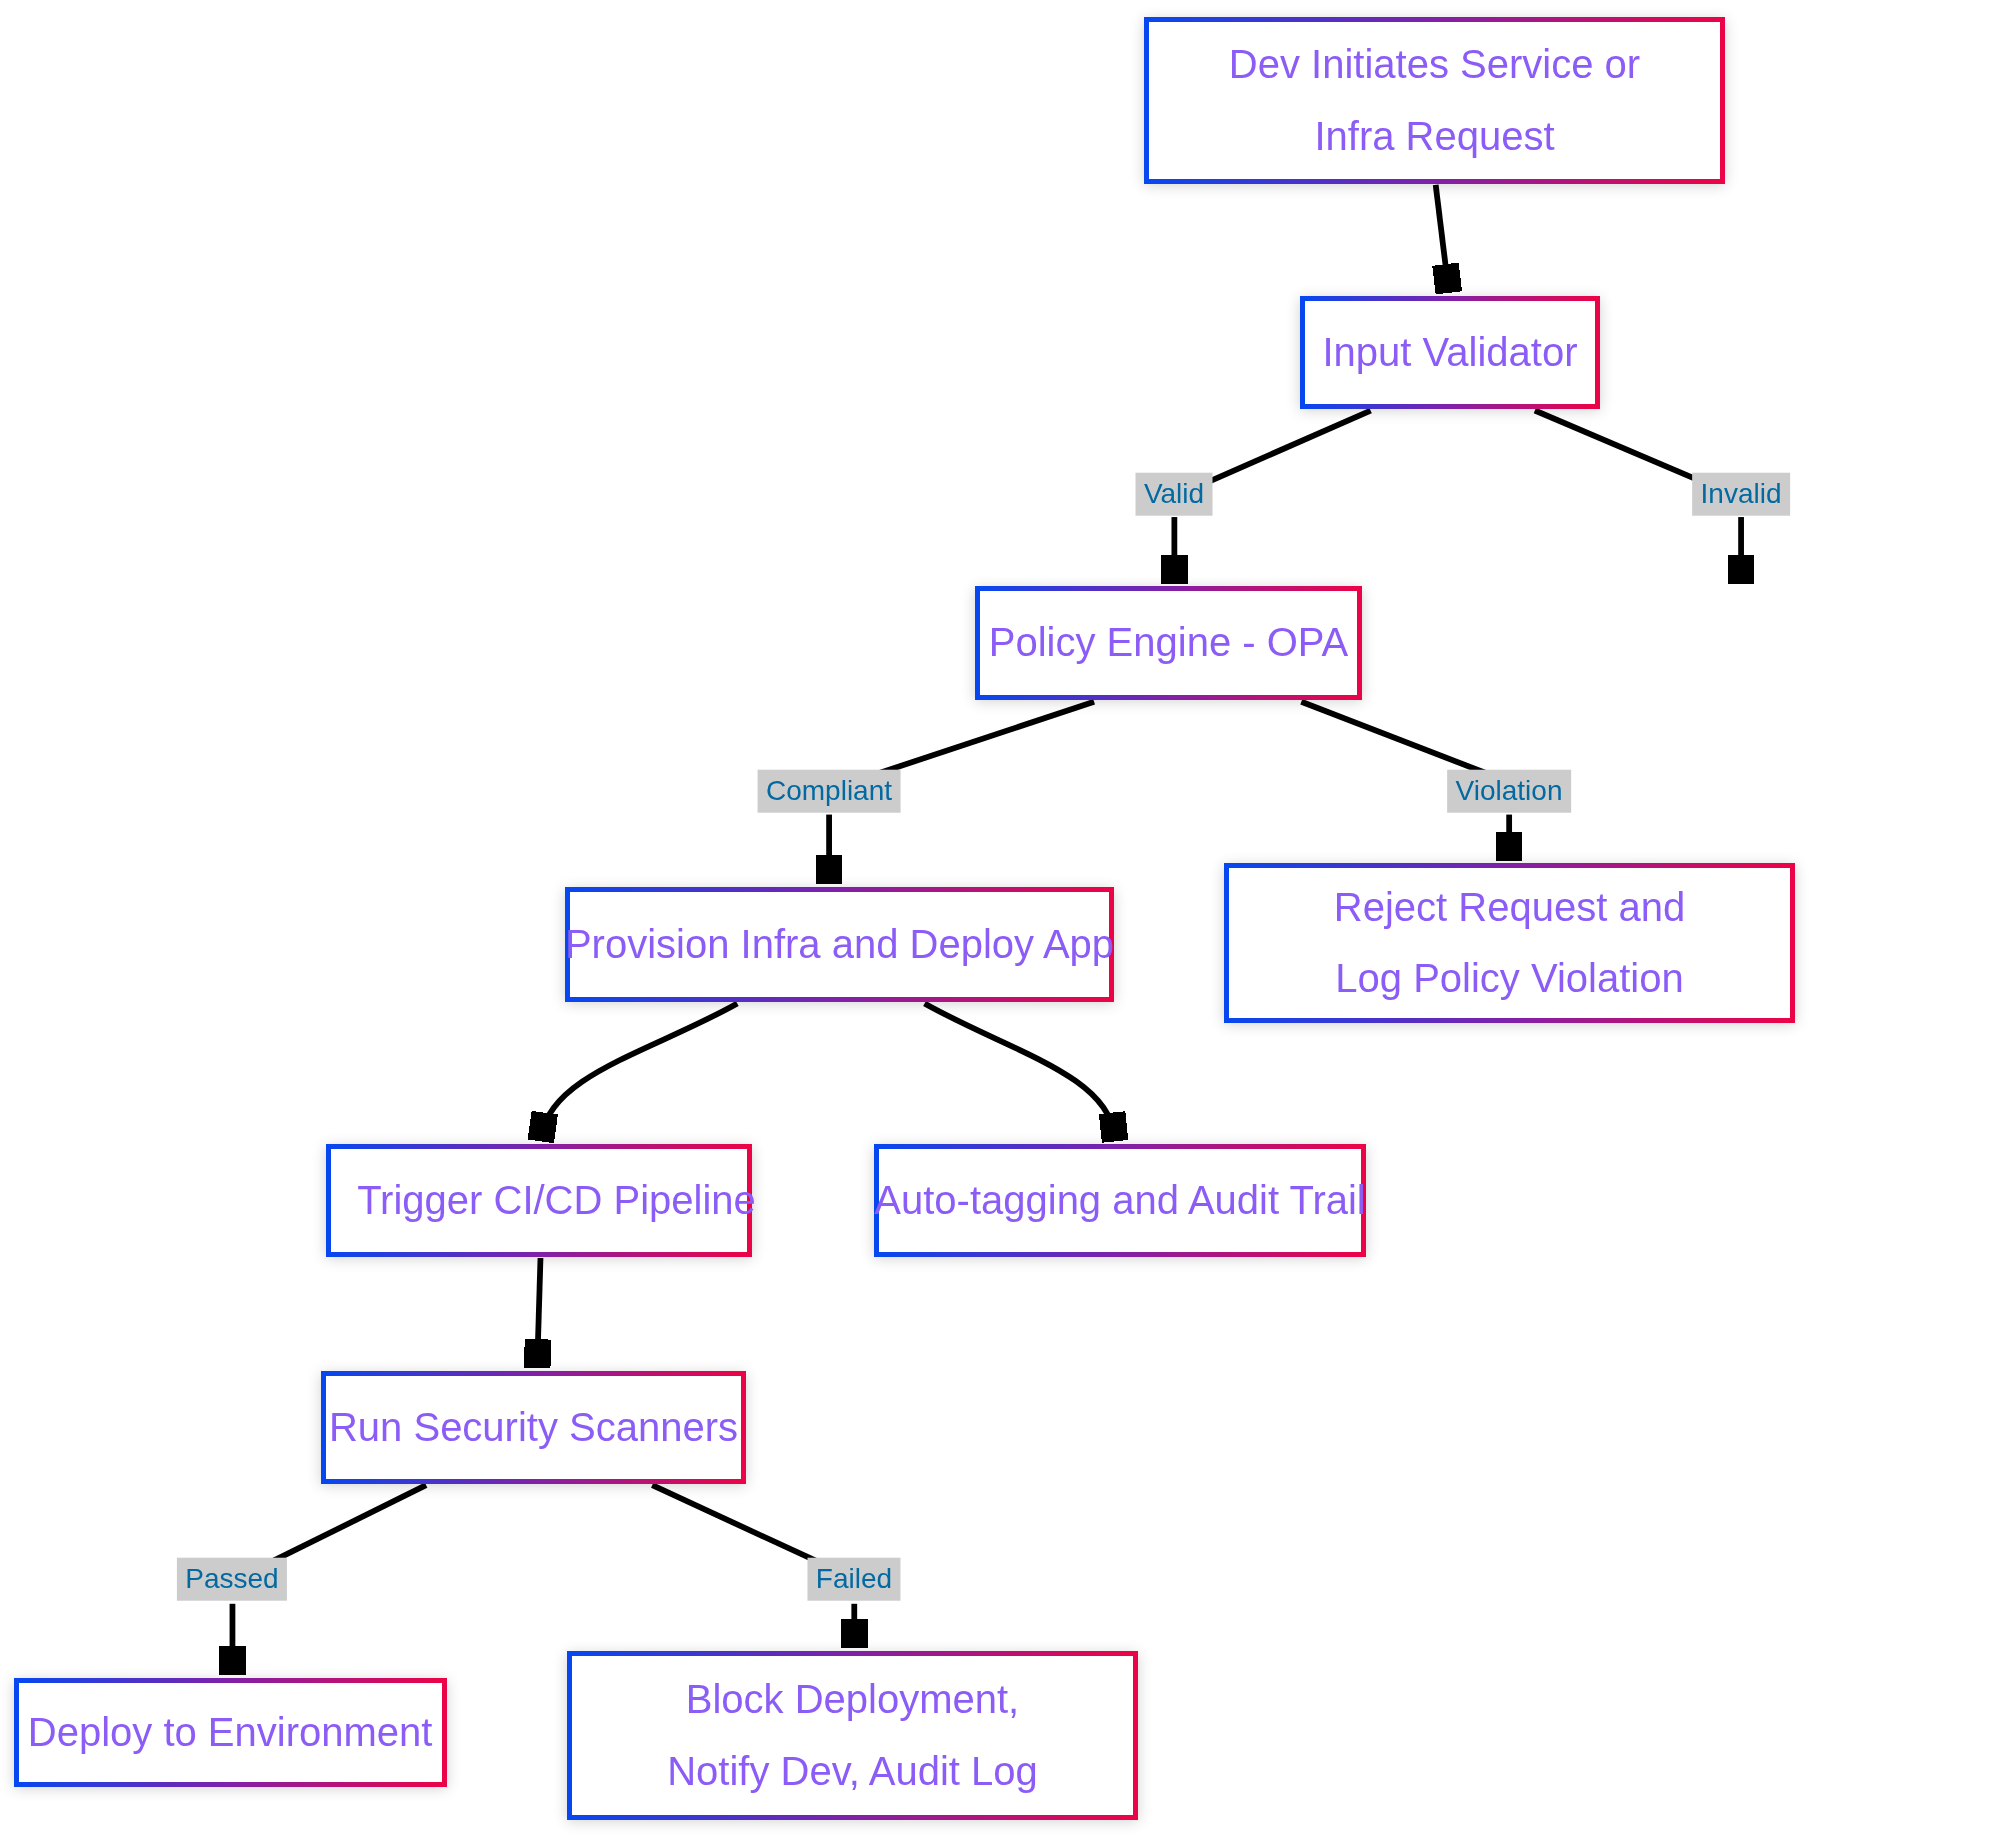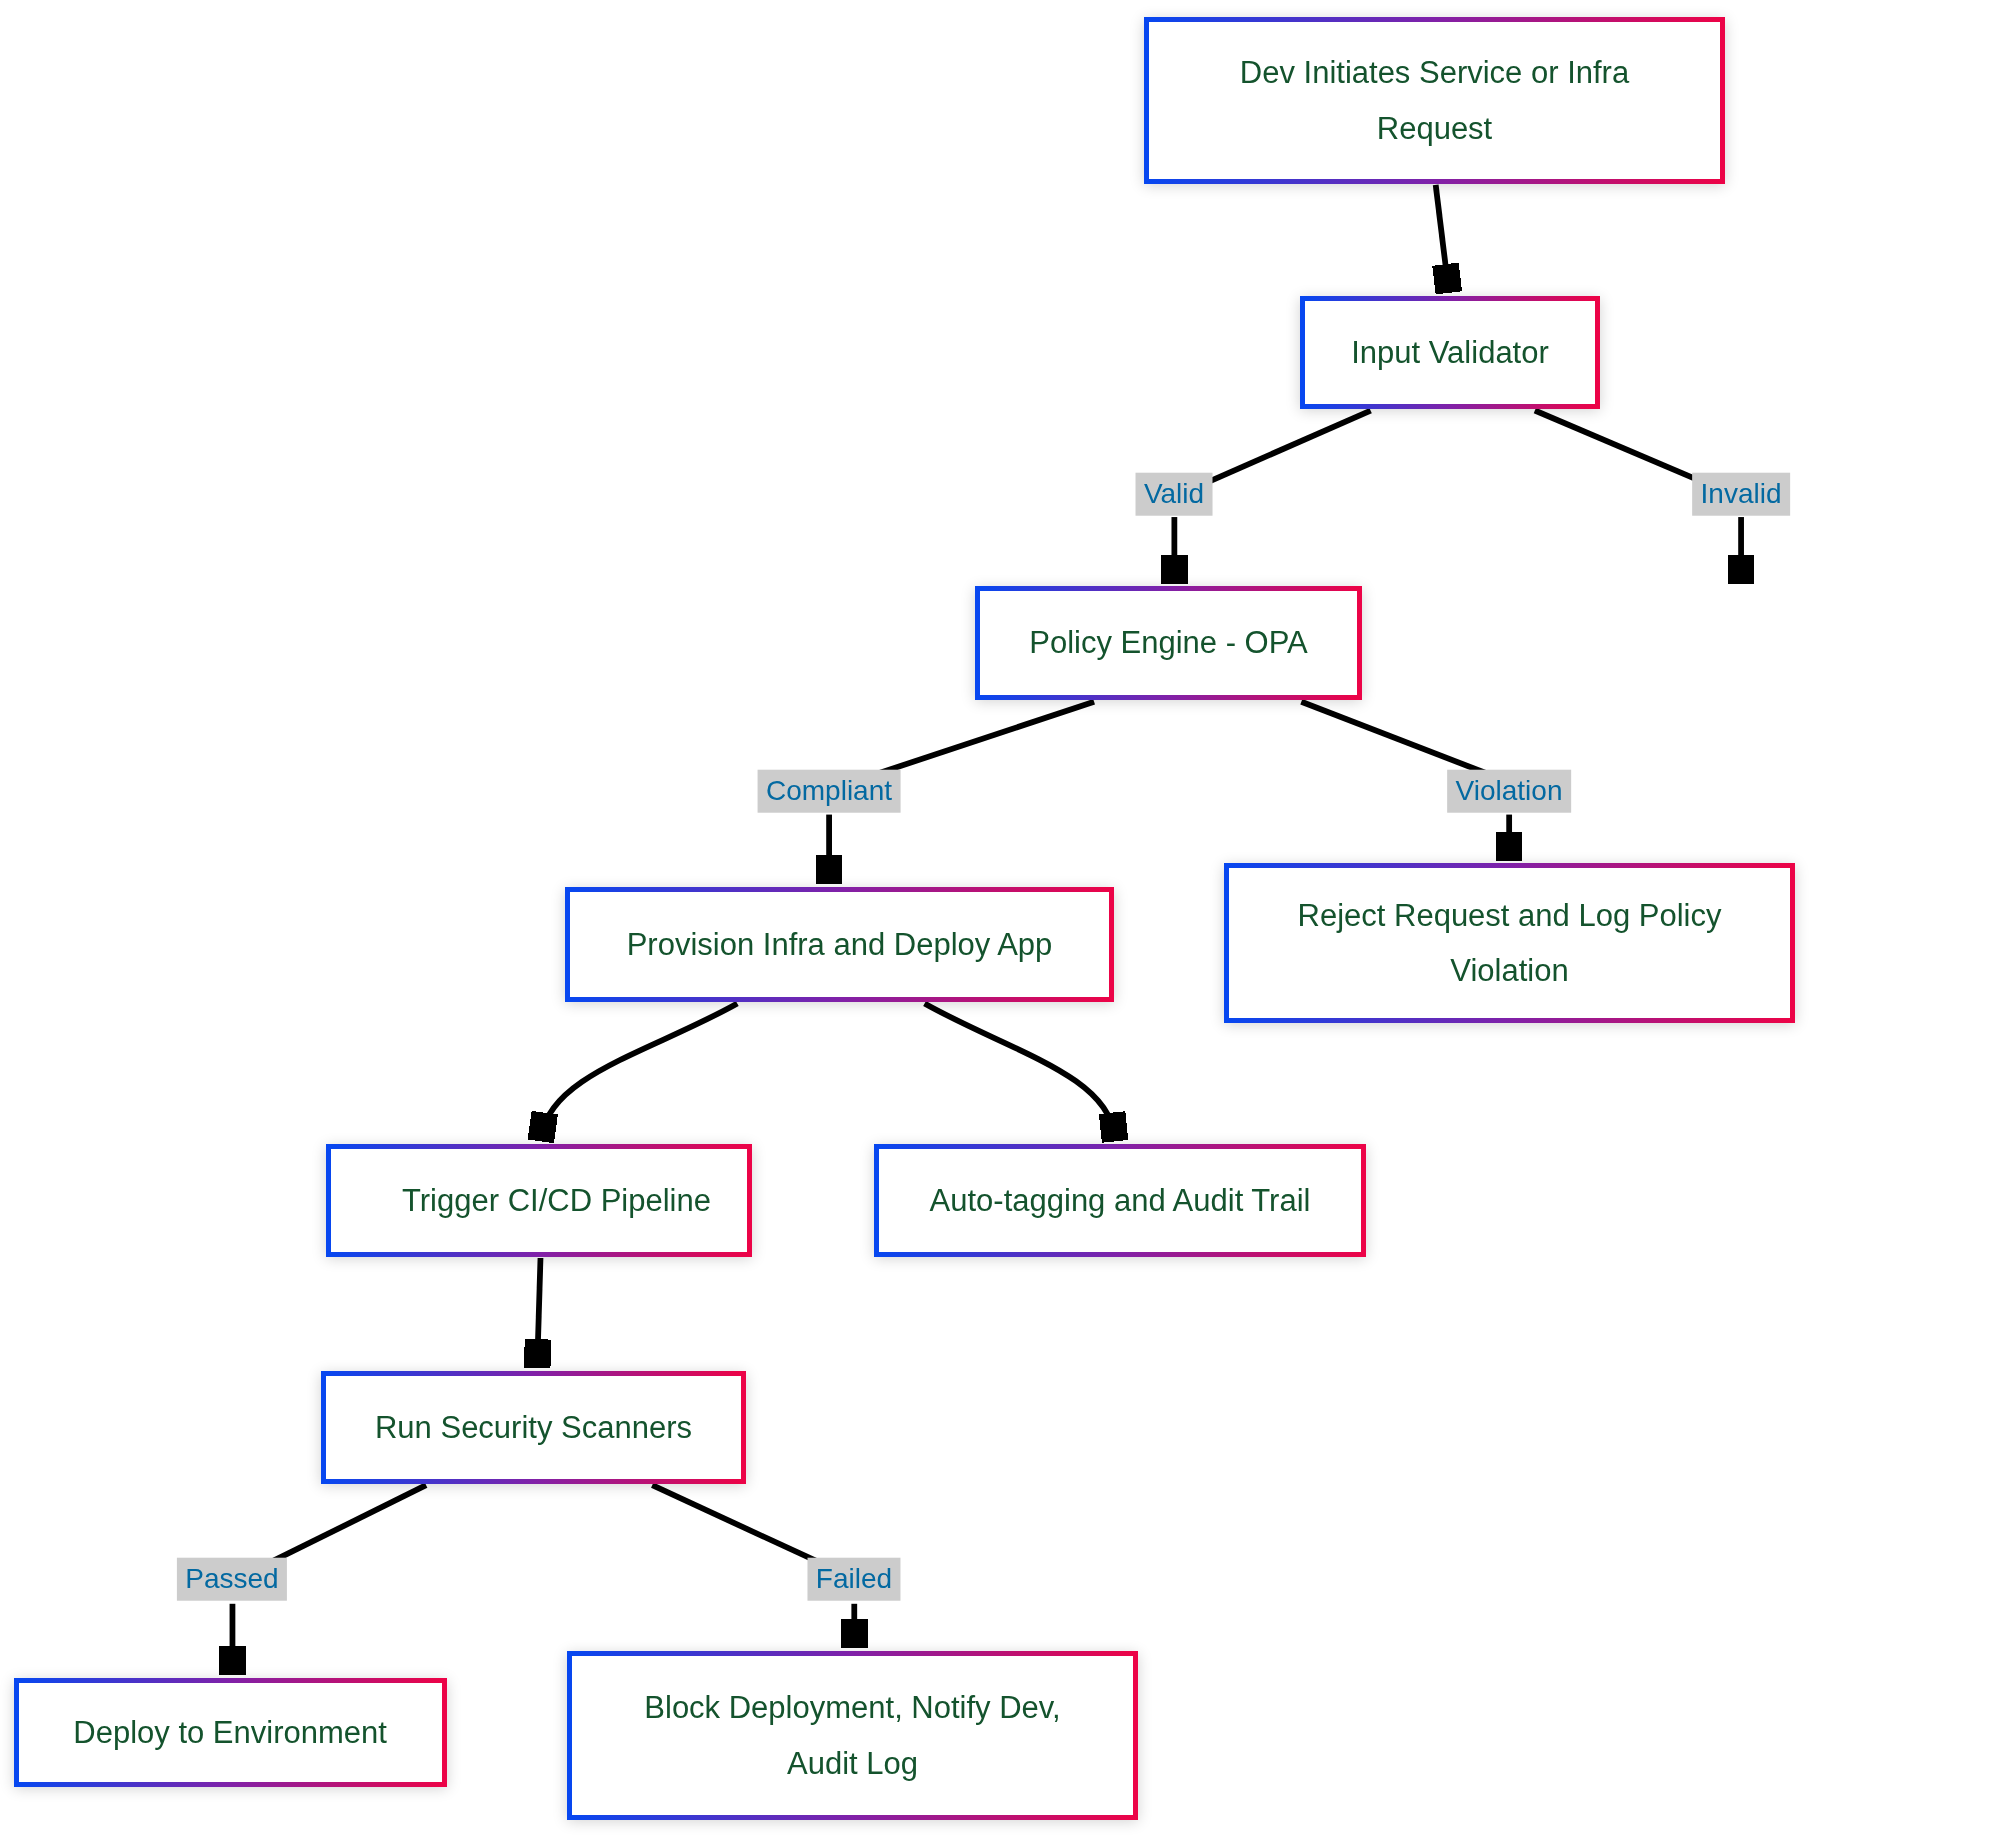--- a/index.html
+++ b/index.html
@@ -23,22 +23,22 @@
     stroke-linejoin: round;
   }
   .node {
     position: absolute;
     box-sizing: border-box;
     display: flex;
     align-items: center;
     justify-content: center;
     text-align: center;
     background: #ffffff;
-    color: #14532d;
-    font-size: 31px;
+    color: #8b5cf6;
+    font-size: 40px;
     line-height: 1.78;
     border: 5.2px solid;
     border-image-slice: 1;
     border-image-source: linear-gradient(90deg, #0747f0 0%, #8021a8 50%, #ec0347 100%);
     box-shadow: 0 2.1px 13.6px rgba(0,0,0,0.18);
   }
   .node.nowrap { white-space: nowrap; }
   .edge-label {
     position: absolute;
     transform: translate(-50%, -50%);

